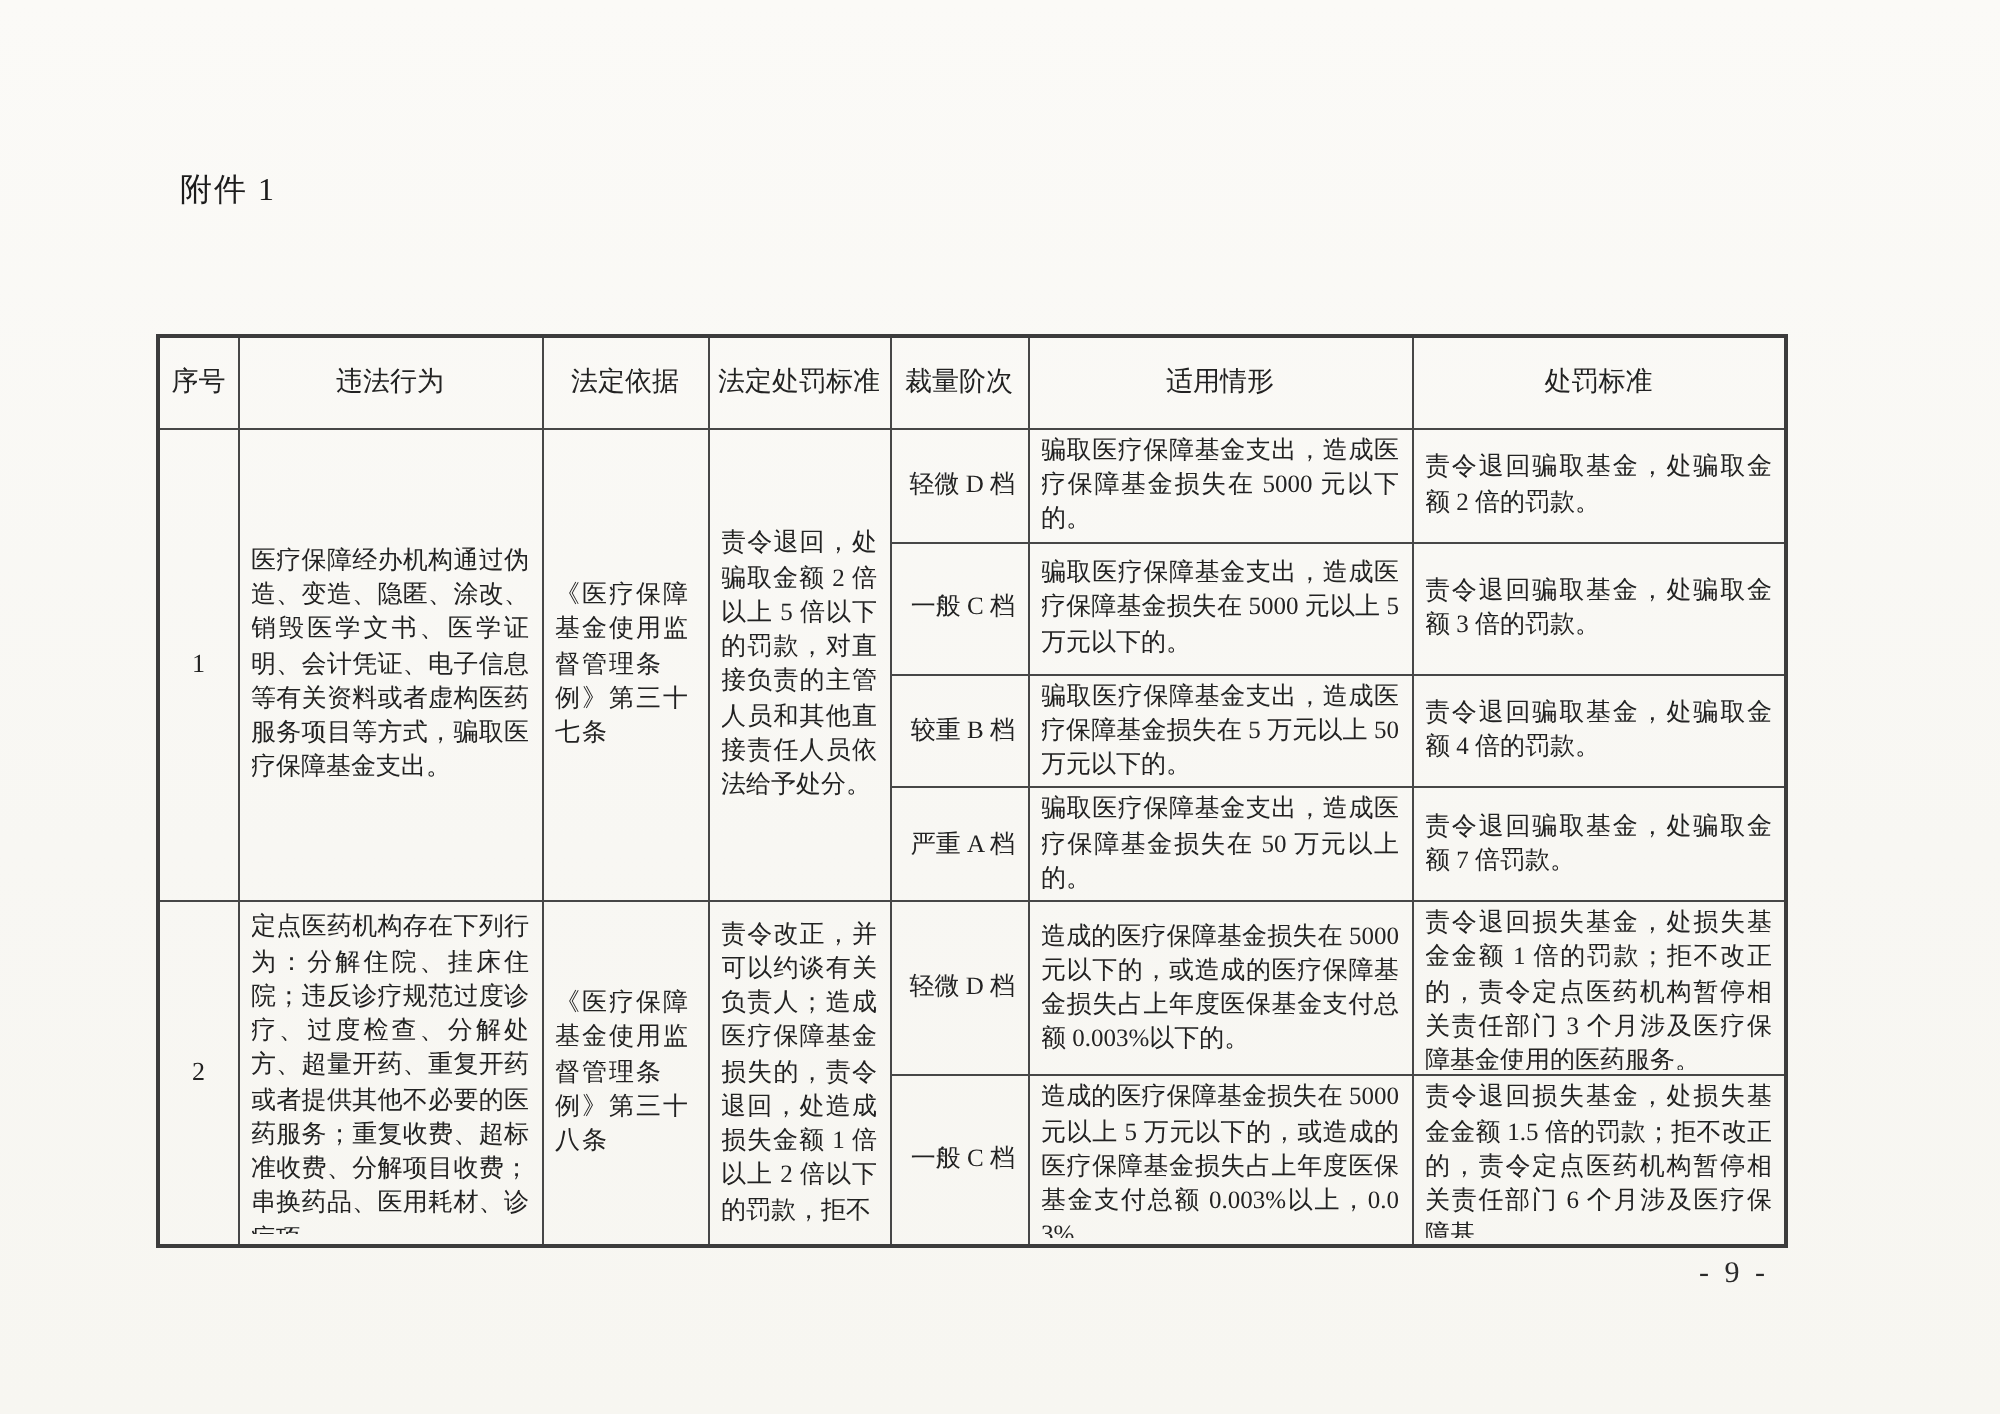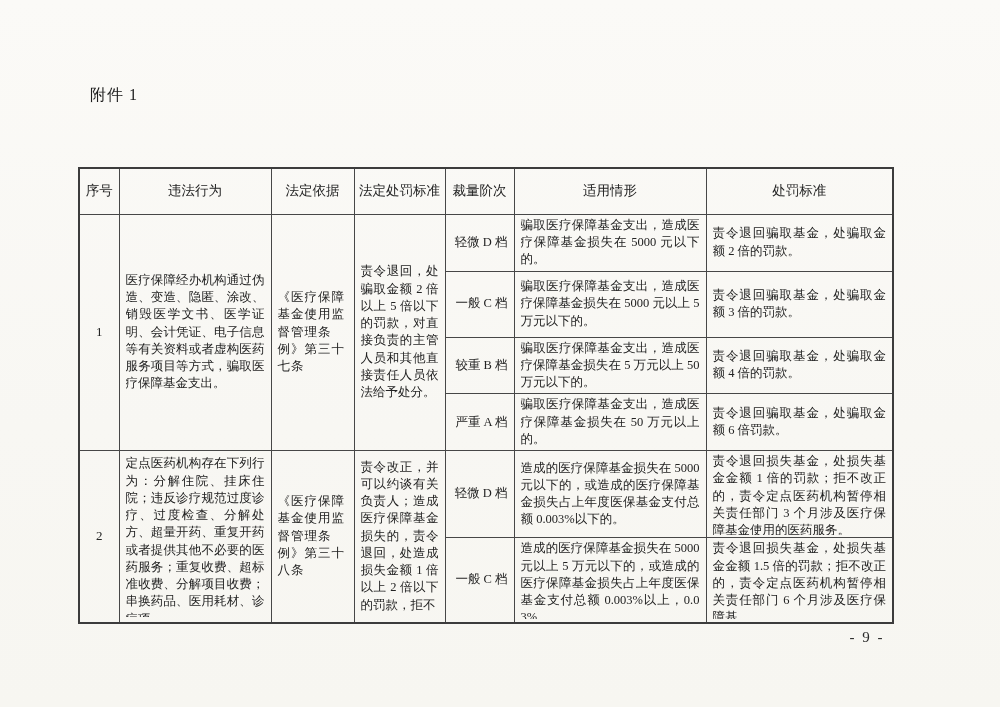--- a/index.html
+++ b/index.html
@@ -108,21 +108,21 @@
         <td class="c-just">
           <div class="clip" style="max-height:52px">责令退回骗取基金，处骗取金额 4 倍的罚款。</div>
         </td>
       </tr>
       <tr style="height:56px">
         <td class="tier">严重 A 档</td>
         <td class="c-just">
           <div class="clip" style="max-height:52px">骗取医疗保障基金支出，造成医疗保障基金损失在 50 万元以上的。</div>
         </td>
         <td class="c-just">
-          <div class="clip" style="max-height:52px">责令退回骗取基金，处骗取金额 6 倍罚款。</div>
+          <div class="clip" style="max-height:52px">责令退回骗取基金，处骗取金额 7 倍罚款。</div>
         </td>
       </tr>
 
       <tr style="height:87px">
         <td rowspan="2" class="serial">2</td>
         <td rowspan="2" class="c-just v-top">
           <div class="clip" style="max-height:162px">定点医药机构存在下列行为：分解住院、挂床住院；违反诊疗规范过度诊疗、过度检查、分解处方、超量开药、重复开药或者提供其他不必要的医药服务；重复收费、超标准收费、分解项目收费；串换药品、医用耗材、诊疗项</div>
         </td>
         <td rowspan="2" class="legal">《医疗保障基金使用监督管理条例》第三十八条</td>
         <td rowspan="2" class="c-just v-top">

